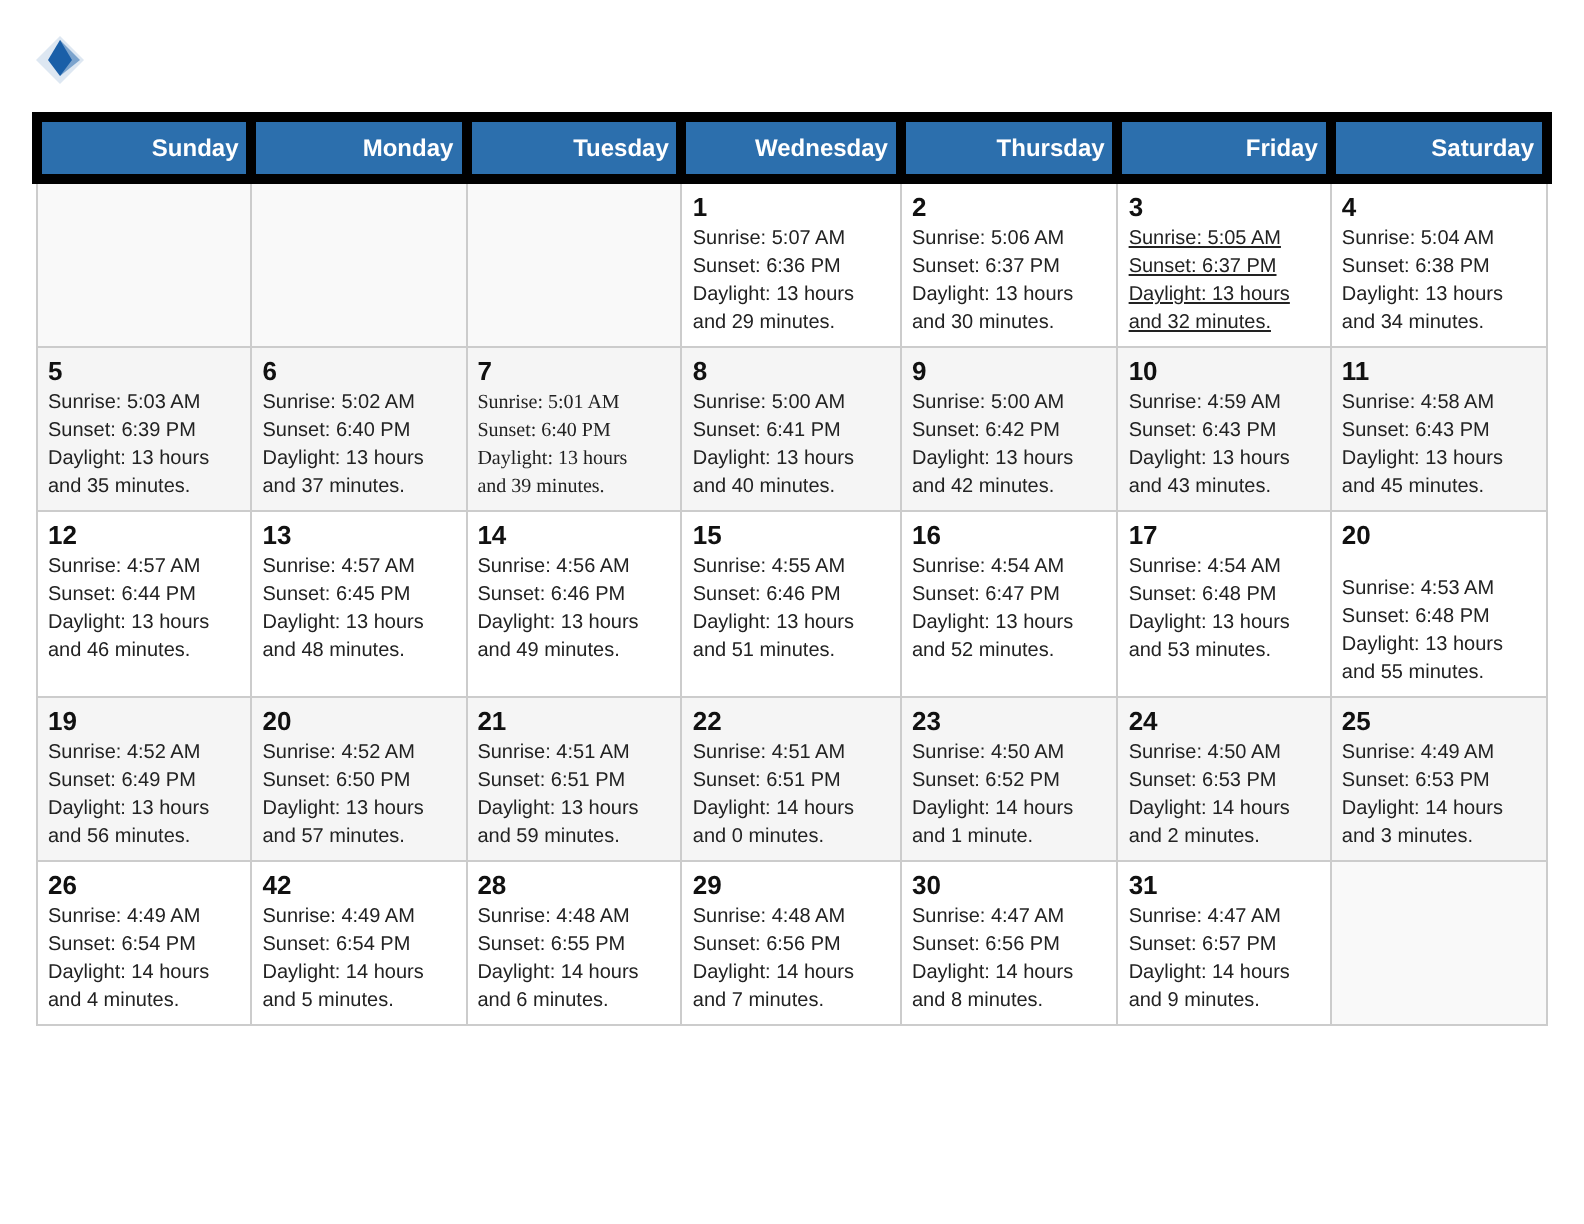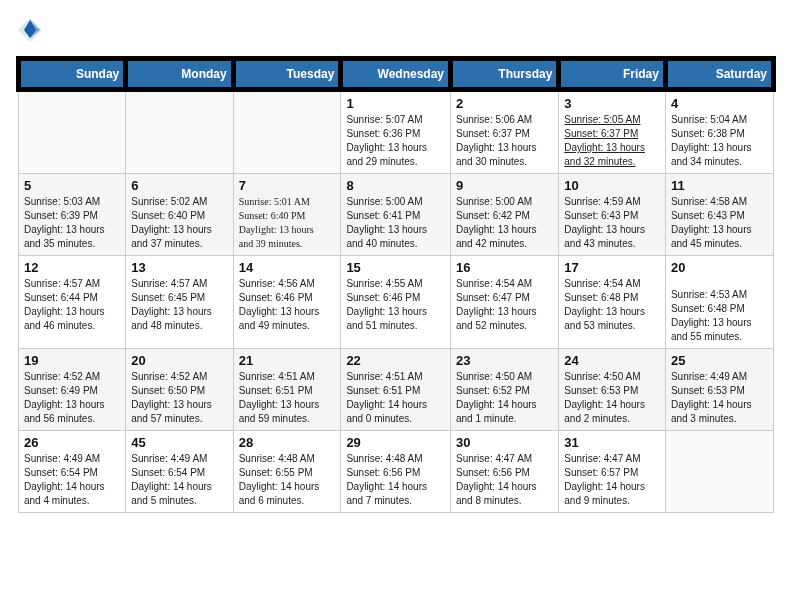--- a/index.html
+++ b/index.html
@@ -314,21 +314,21 @@
       </tr>
       <tr>
         <td>
           <div class="day-num">26</div>
           <div class="day-info" style="white-space: pre-line;">Sunrise: 4:49 AM
 Sunset: 6:54 PM
 Daylight: 14 hours
 and 4 minutes.</div>
         </td>
         <td>
-          <div class="day-num">45</div>
+          <div class="day-num">42</div>
           <div class="day-info" style="white-space: pre-line;">Sunrise: 4:49 AM
 Sunset: 6:54 PM
 Daylight: 14 hours
 and 5 minutes.</div>
         </td>
         <td>
           <div class="day-num">28</div>
           <div class="day-info" style="white-space: pre-line;">Sunrise: 4:48 AM
 Sunset: 6:55 PM
 Daylight: 14 hours

